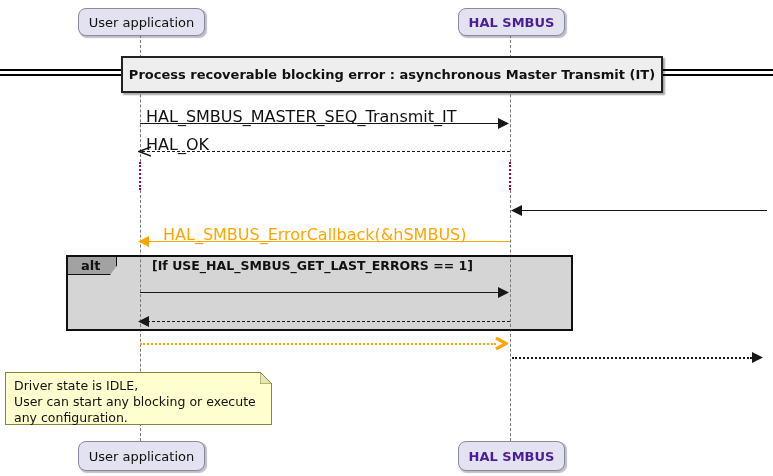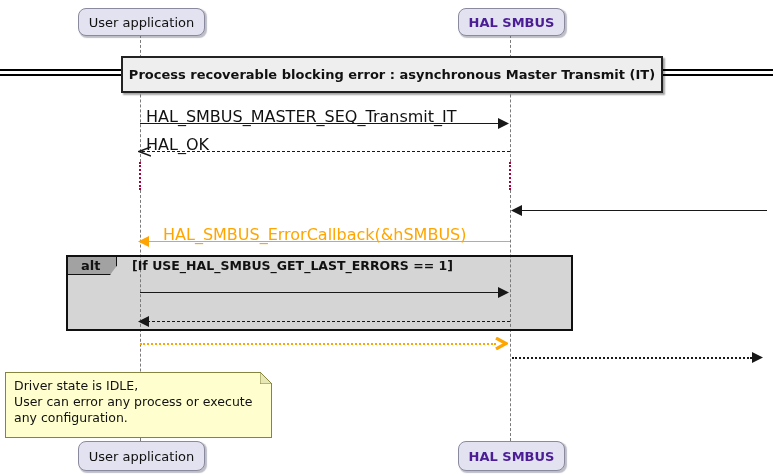--- a/index.html
+++ b/index.html
@@ -98,21 +98,21 @@
   <div class="msg-label orange-text" style="left:163px;top:225px;">HAL_SMBUS_ErrorCallback(&amp;hSMBUS)</div>
   <div class="msg-line solid-orange" style="left:142px;top:241px;width:368px;"></div>
   <svg class="head" style="left:138px;top:236px;" width="12" height="11">
       <path d="M11,0 L0,5.5 L11,11 Z" fill="#FFA500"></path>
     </svg>
 
   <div class="alt-frame" style="left:66px;top:255px;width:503px;height:72px;background:transparent;z-index:4;"></div>
   <div class="alt-pentagon" style="left:67px;top:256px;width:50px;height:19px;">
     <span>alt</span>
   </div>
-  <div class="alt-condition" style="left:132px;top:258px;">[If USE_HAL_SMBUS_GET_LAST_ERRORS == 1]</div>
+  <div class="alt-condition" style="left:152px;top:258px;">[If USE_HAL_SMBUS_GET_LAST_ERRORS == 1]</div>
 
   <div class="msg-line solid-black" style="left:140px;top:292px;width:366px;"></div>
   <svg class="head" style="left:497px;top:287px;" width="12" height="11">
       <path d="M1,0 L12,5.5 L1,11 Z" fill="#181818"></path>
     </svg>
 
   <div class="msg-line dashed-black" style="left:142px;top:321px;width:368px;"></div>
   <svg class="head" style="left:138px;top:316px;" width="12" height="11">
       <path d="M11,0 L0,5.5 L11,11 Z" fill="#181818"></path>
     </svg>
@@ -120,23 +120,23 @@
   <div class="msg-line dotted-orange" style="left:140px;top:343px;width:356px;"></div>
   <svg class="head" style="left:494px;top:337px;" width="14" height="13">
       <path d="M2,1 L12,6.5 L2,12" fill="none" stroke="#FFA500" stroke-width="3.2"></path>
     </svg>
 
   <div class="msg-line dotted-black" style="left:512px;top:357px;width:240px;"></div>
   <svg class="head" style="left:751px;top:352px;" width="12" height="11">
       <path d="M1,0 L12,5.5 L1,11 Z" fill="#181818"></path>
     </svg>
 
-  <div class="note" style="left:5px;top:372px;width:267px;height:66px;">
+  <div class="note" style="left:5px;top:372px;width:267px;height:53px;">
     <div>Driver state is IDLE,</div>
-    <div>User can error any process or execute</div>
+    <div>User can start any blocking or execute</div>
     <div> any configuration.</div>
   </div>
   <svg class="note-fold" style="left:260px;top:372px;" width="12" height="12">
       <path d="M0,0 L12,12 L0,12 Z" fill="#e8e8b4" stroke="#85853f" stroke-width="1"></path>
     </svg>
 
   <div class="participant" style="left:78px;top:441px;width:125px;height:28px;">
     <span>User application</span>
   </div>
   <div class="participant green" style="left:458px;top:441px;width:105px;height:28px;">

